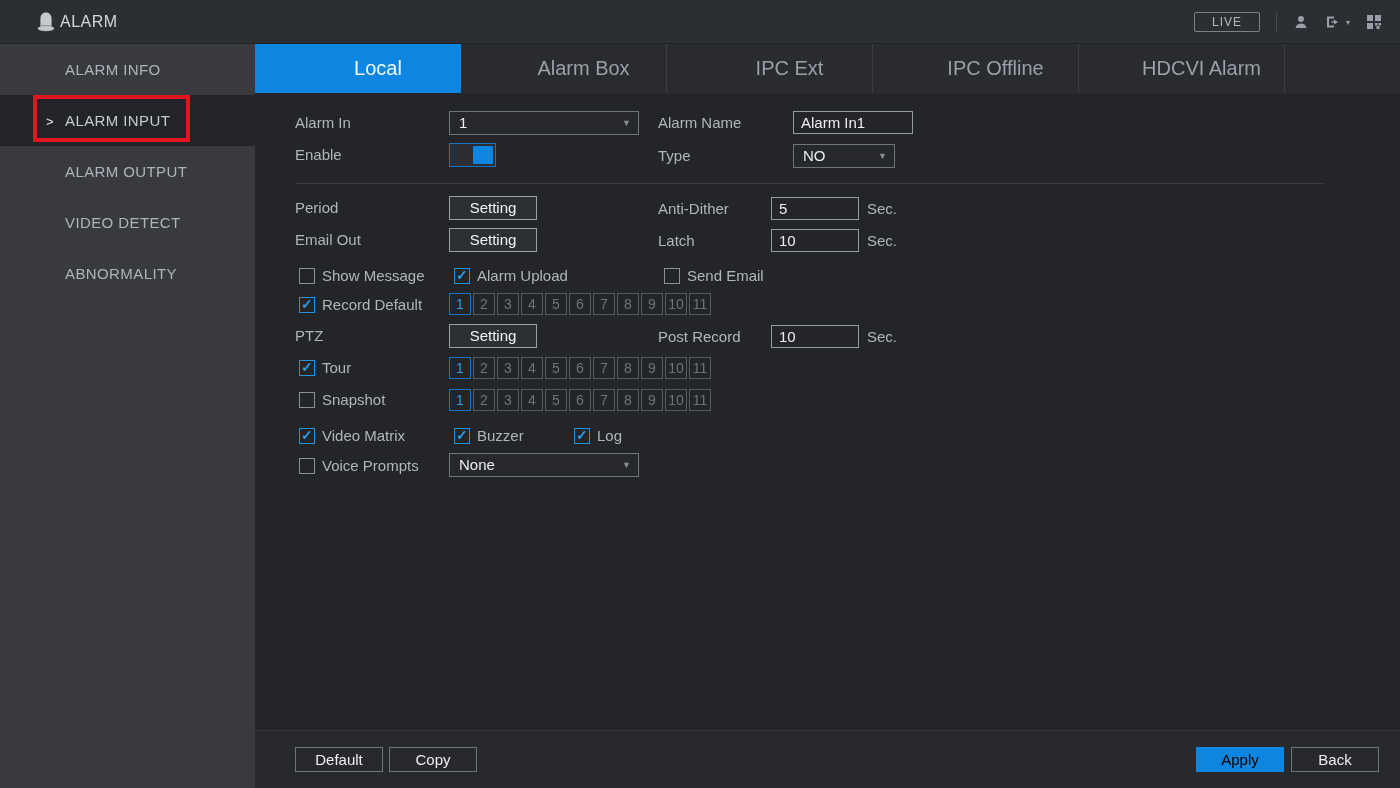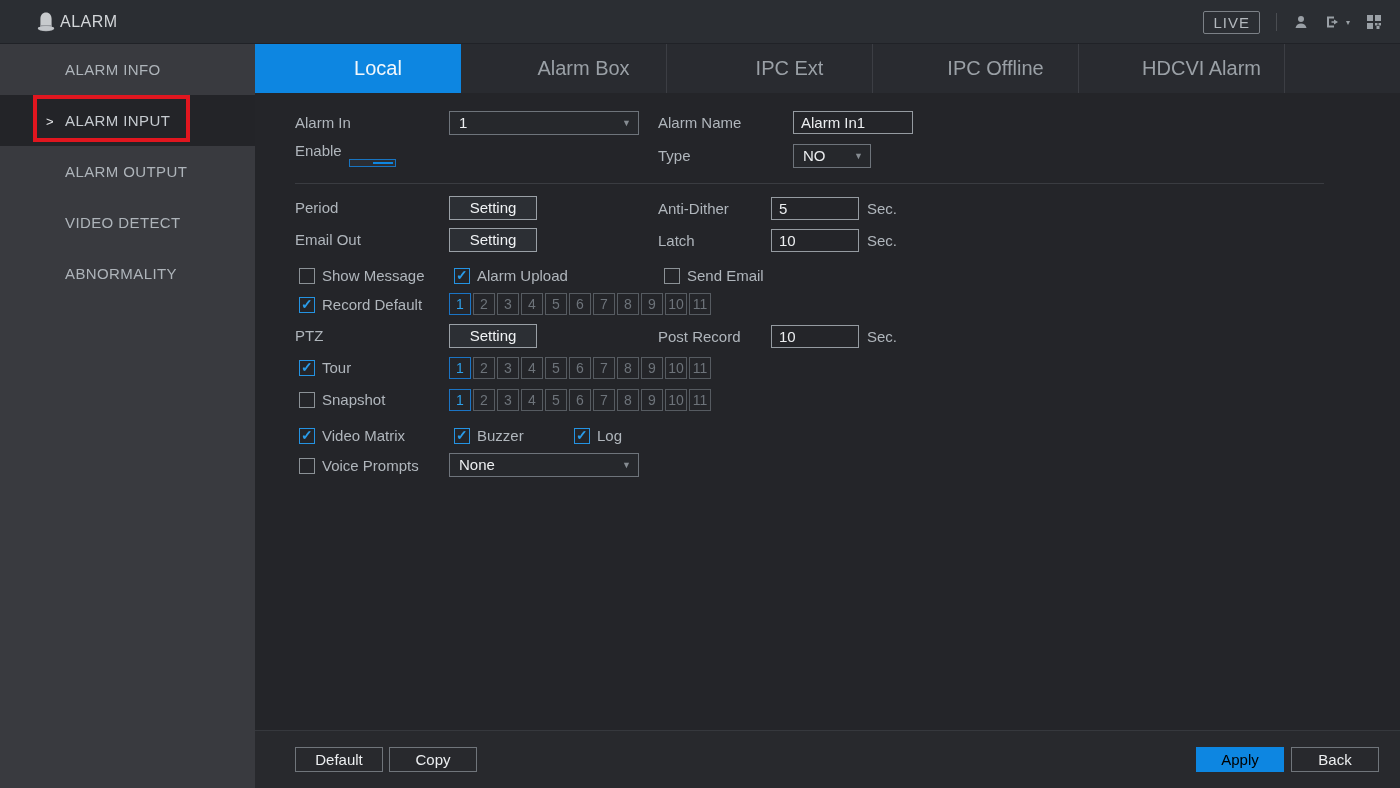--- a/index.html
+++ b/index.html
@@ -5,22 +5,22 @@
   * { margin:0; padding:0; box-sizing:border-box; }
   html,body { width:1400px; height:788px; overflow:hidden; background:#242529;
     font-family:"Liberation Sans", sans-serif; }
 
   
   .topbar { position:absolute; left:0; top:0; width:1400px; height:44px;
     background:#2b2e33; border-bottom:1px solid #202227; display:flex; align-items:center; }
   .app-icon { width:24px; height:24px; margin-left:34px; }
   .app-title { color:#d3d6d9; font-size:16px; letter-spacing:.5px; margin-left:2px; }
   .topbar-right { position:absolute; right:18px; top:0; height:44px; display:flex; align-items:center; gap:16px; }
-  .live-btn { border:1px solid #7c8187; color:#b3b8bd; font-size:15px; letter-spacing:1px;
-    padding:2px 9px; border-radius:2px; }
+  .live-btn { border:1px solid #7c8187; color:#b3b8bd; font-size:12px; letter-spacing:1px;
+    padding:2px 17px; border-radius:2px; }
   .tb-sep { width:1px; height:18px; background:#4a4d52; }
   .tb-ico { display:flex; align-items:center; color:#9aa0a6; }
   .caret-sm { font-size:8px; color:#9aa0a6; margin-left:3px; }
 
   
   .sidebar { position:absolute; left:0; top:44px; width:255px; height:744px; background:#393a3f; }
   .side-item { position:relative; height:51px; display:flex; align-items:center;
     color:#aeb4ba; font-size:15px; letter-spacing:.4px; padding-left:65px; cursor:pointer; }
   .side-item.selected { background:#232428; color:#c6cbd0; }
   .side-chevron { position:absolute; left:46px; top:50%; transform:translateY(-50%);
@@ -39,21 +39,21 @@
   .form { position:absolute; left:255px; top:93px; width:1145px; height:637px; background:#242529; }
   .frow { position:absolute; height:25px; display:flex; align-items:center; }
   .flabel { color:#b0b6bc; font-size:15px; }
   .w154 { width:154px; } .w135 { width:135px; } .w113 { width:113px; }
   .unit { color:#b0b6bc; font-size:15px; margin-left:8px; }
 
   .dd { position:relative; height:24px; background:#26282c; border:1px solid #6e747b;
     display:flex; align-items:center; padding:0 24px 0 9px; color:#eceef0; font-size:15px; cursor:pointer; }
   .dd .caret { position:absolute; right:7px; top:50%; transform:translateY(-50%);
     color:#868c92; font-size:9px; }
-  .dd.w190 { width:190px; } .dd.w87 { width:78px; }
+  .dd.w190 { width:190px; } .dd.w87 { width:102px; }
 
   .tin { height:23px; border:1px solid #959ba1; background:transparent; color:#eceef0;
     font-size:15px; padding:0 7px; display:flex; align-items:center; }
   .tin.w120 { width:120px; } .tin.w88 { width:88px; }
 
   .toggle { position:relative; width:47px; height:24px; border:1px solid #1874c0;
     background:#2b2d32; cursor:pointer; }
   .toggle.on::after { content:""; position:absolute; top:2px; bottom:2px; right:2px;
     width:20px; background:#0d86e1; }
 
@@ -160,21 +160,21 @@
       <span class="caret">▼</span>
     </div>
   </div>
   <div class="frow" style="left:403px; top:17px;">
     <span class="flabel w135">Alarm Name</span>
     <div class="tin w120">
       <span>Alarm In1</span>
     </div>
   </div>
 
-  <div class="frow" style="left:40px; top:49px;flex-direction:column;">
+  <div class="frow" style="left:40px; top:49px;">
     <span class="flabel w154">Enable</span>
     <div class="toggle on"></div>
   </div>
   <div class="frow" style="left:403px; top:50px;">
     <span class="flabel w135">Type</span>
     <div class="dd w87">
       <span>NO</span>
       <span class="caret">▼</span>
     </div>
   </div>

